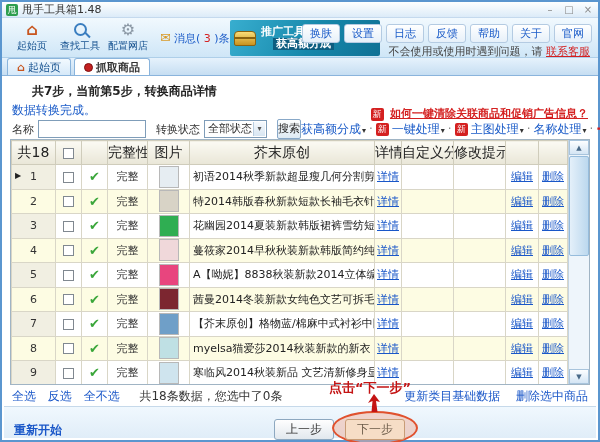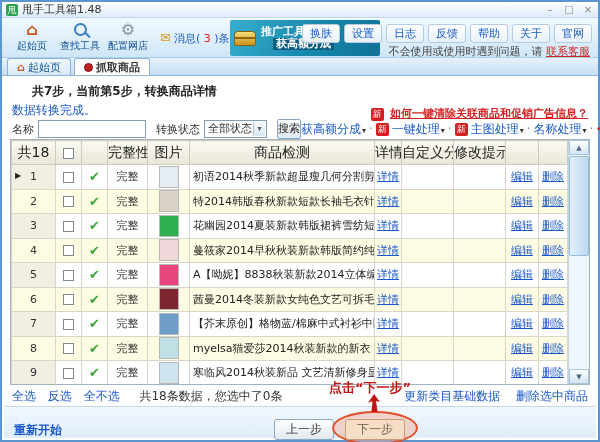--- a/index.html
+++ b/index.html
@@ -241,21 +241,21 @@
             <col class="c-edit">
             <col class="c-del">
         </colgroup>
         <tbody>
             <tr>
           <th>共18</th>
           <th><span class="cb"></span></th>
           <th></th>
           <th>完整性</th>
           <th>图片</th>
-          <th>商品检测</th>
+          <th>芥末原创</th>
           <th>详情</th>
           <th>自定义分类</th>
           <th>修改提示</th>
           <th></th>
               <th></th>
         </tr>
 
         <tr class="current">
           <td class="numcell"><span class="rowmark">▶</span><span>1</span></td>
           <td><span class="cb"></span></td>

